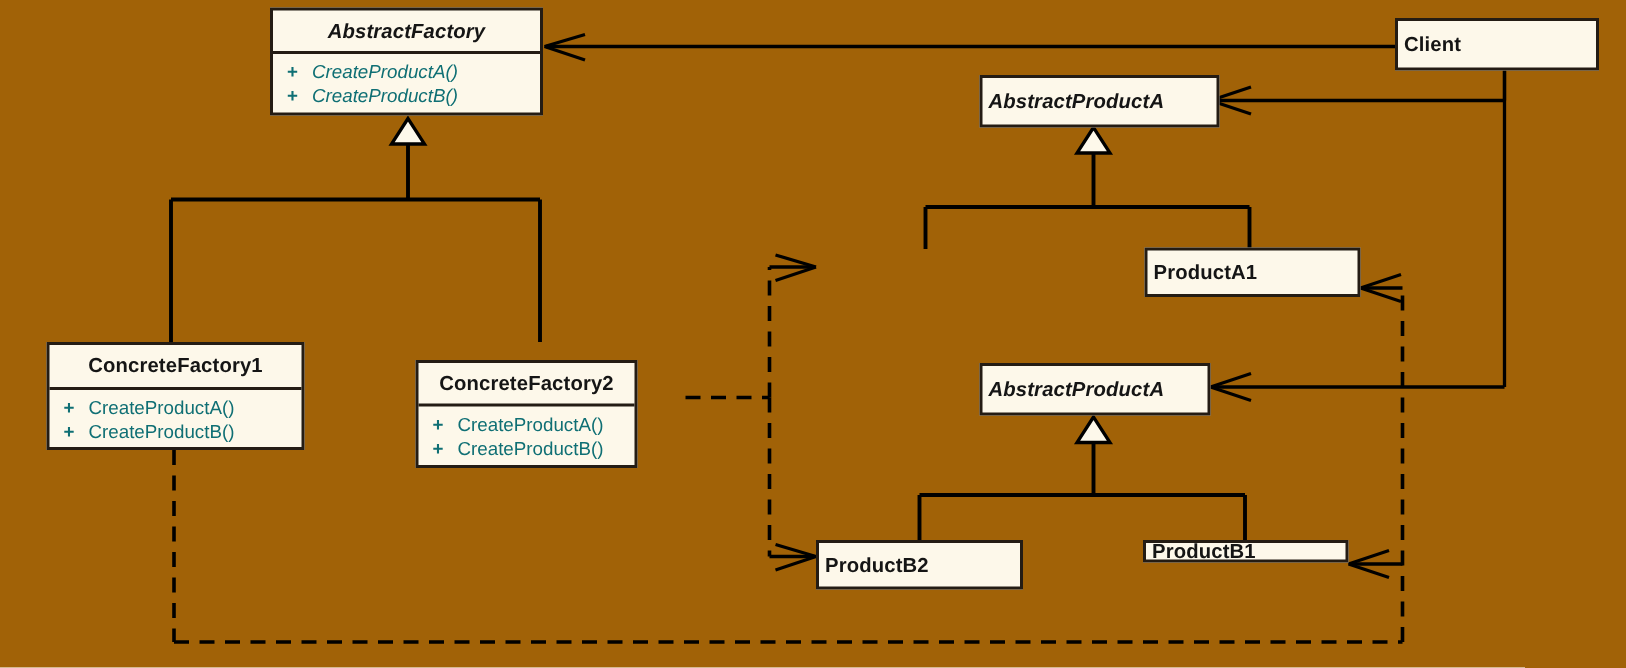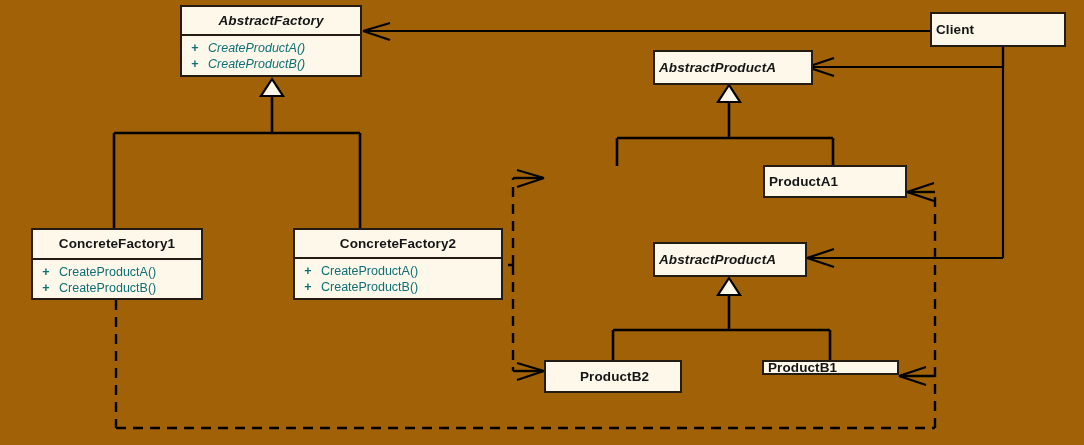--- a/index.html
+++ b/index.html
@@ -183,21 +183,21 @@
         <span class="vis">+</span>
         <span class="sig">CreateProductA()</span>
       </div>
       <div class="uml-op">
         <span class="vis">+</span>
         <span class="sig">CreateProductB()</span>
       </div>
     </div>
   </div>
 
-  <div class="uml-class" style="left:277px; top:228px; width:210px; height:72px;margin-left:16px;">
+  <div class="uml-class" style="left:277px; top:240px; width:148px; height:72px;">
     <div class="uml-title" style="height:27px;">ConcreteFactory2</div>
     <div class="uml-divider"></div>
     <div class="uml-ops">
       <div class="uml-op">
         <span class="vis">+</span>
         <span class="sig">CreateProductA()</span>
       </div>
       <div class="uml-op">
         <span class="vis">+</span>
         <span class="sig">CreateProductB()</span>
@@ -223,21 +223,21 @@
     </div>
   </div>
 
 
   <div class="uml-class" style="left:763px; top:165px; width:144px; height:33px;">
     <div class="title-only">
       <span class="uml-title">ProductA1</span>
     </div>
   </div>
 
-  <div class="uml-class" style="left:544px; top:360px; width:138px; height:33px;padding-left:30px;">
+  <div class="uml-class" style="left:544px; top:360px; width:138px; height:33px;">
     <div class="title-only">
       <span class="uml-title">ProductB2</span>
     </div>
   </div>
 
   <div class="uml-class" style="left:762px; top:360px; width:137px; height:15px;">
     <div class="title-only">
       <span class="uml-title">ProductB1</span>
     </div>
   </div>

